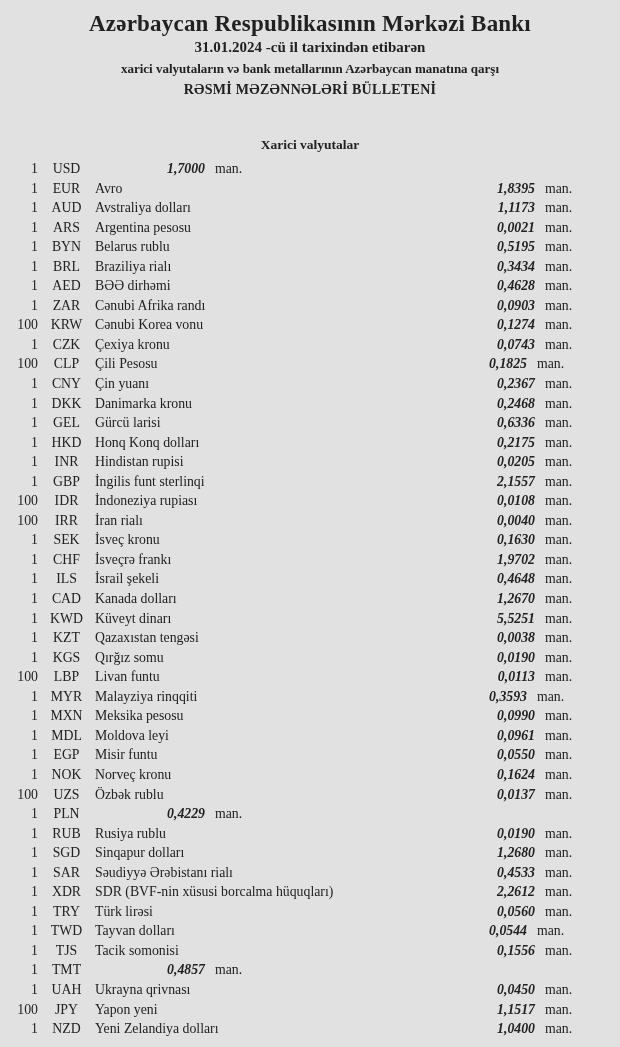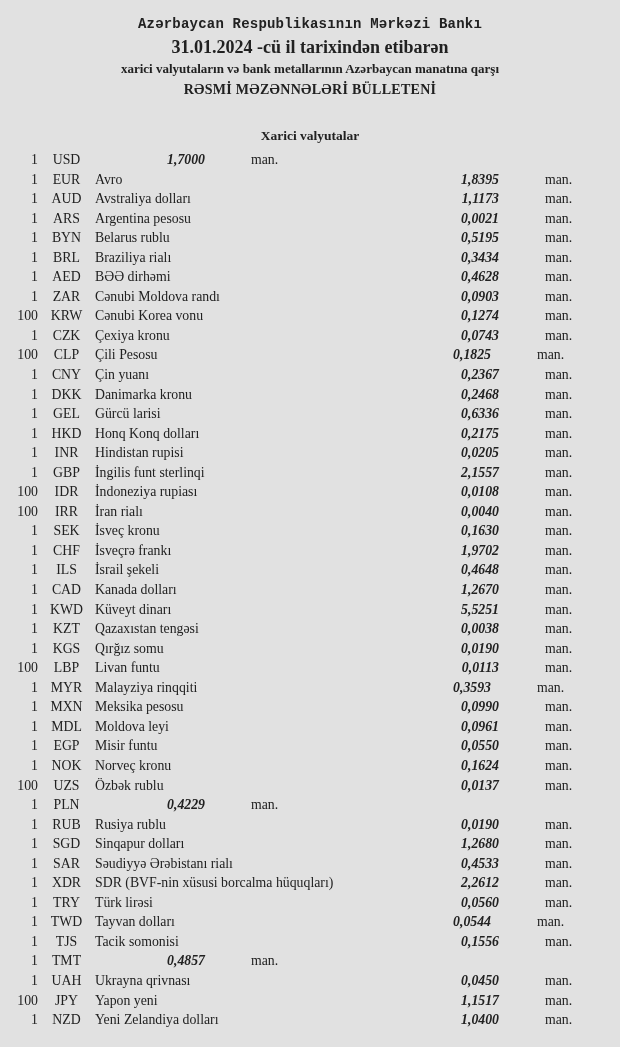--- a/index.html
+++ b/index.html
@@ -7,51 +7,51 @@
     width: 620px;
     height: 1047px;
     background: #e1e1e1;
     color: #212121;
     font-family: "Liberation Serif", "DejaVu Serif", serif;
     overflow: hidden;
   }
   .page { width: 620px; height: 1047px; position: relative; }
 
   .header { text-align: center; padding-top: 12px; }
-  .bank-title   { font-size: 14px;   font-weight: bold; line-height: 24px; letter-spacing: 0.2px; font-family: Liberation Mono, monospace; }
-  .date-line    { font-size: 18px; font-weight: bold; line-height: 22px; }
+  .bank-title   { font-size: 23px;   font-weight: bold; line-height: 24px; letter-spacing: 0.2px; }
+  .date-line    { font-size: 15px; font-weight: bold; line-height: 22px; }
   .subtitle     { font-size: 13px; font-weight: bold; line-height: 21px; }
   .bulletin-title { font-size: 14px; font-weight: bold; line-height: 21px; letter-spacing: 0.3px; }
 
   .section-title {
     text-align: center;
     font-size: 13.5px;
     font-weight: bold;
-    margin-top: 27px;
+    margin-top: 36px;
     line-height: 18px;
   }
 
   .rates { margin-top: 5px; }
   .row {
     display: flex;
     align-items: baseline;
     height: 19.55px;
     line-height: 19.55px;
     font-size: 13.8px;
     white-space: nowrap;
   }
   .cell-qty  { flex: none; width: 38px;  text-align: right; }
   .cell-code { flex: none; width: 57px;  text-align: center; }
   .cell-name { flex: 1; text-align: left; overflow: hidden; }
   .cell-rate {
     flex: none; width: 110px; text-align: right;
     font-weight: bold; font-style: italic;
     box-sizing: border-box;
   }
-  .cell-unit { flex: none; width: 85px; padding-left: 10px; box-sizing: border-box; text-align: left; margin-left: 36px; }
+  .cell-unit { flex: none; width: 85px; padding-left: 10px; box-sizing: border-box; text-align: left; }
   .row.shifted .cell-rate { padding-right: 8px; }
   .row.shifted .cell-unit { padding-left: 2px; }
 </style>
 </head>
 <body style="background: rgb(225, 225, 225); color: rgb(33, 33, 33);">
 
 <div class="page">
 
   <div class="header">
     <div class="bank-title">Azərbaycan Respublikasının Mərkəzi Bankı</div>
@@ -114,21 +114,21 @@
     <span class="cell-qty">1</span>
     <span class="cell-code">AED</span>
     <span class="cell-name">BƏƏ dirhəmi</span>
     <span class="cell-rate">0,4628</span>
     <span class="cell-unit">man.</span>
   </div>
 
   <div class="row">
     <span class="cell-qty">1</span>
     <span class="cell-code">ZAR</span>
-    <span class="cell-name">Cənubi Moldova randı</span>
+    <span class="cell-name">Cənubi Afrika randı</span>
     <span class="cell-rate">0,0903</span>
     <span class="cell-unit">man.</span>
   </div>
 
   <div class="row">
     <span class="cell-qty">100</span>
     <span class="cell-code">KRW</span>
     <span class="cell-name">Cənubi Korea vonu</span>
     <span class="cell-rate">0,1274</span>
     <span class="cell-unit">man.</span>

